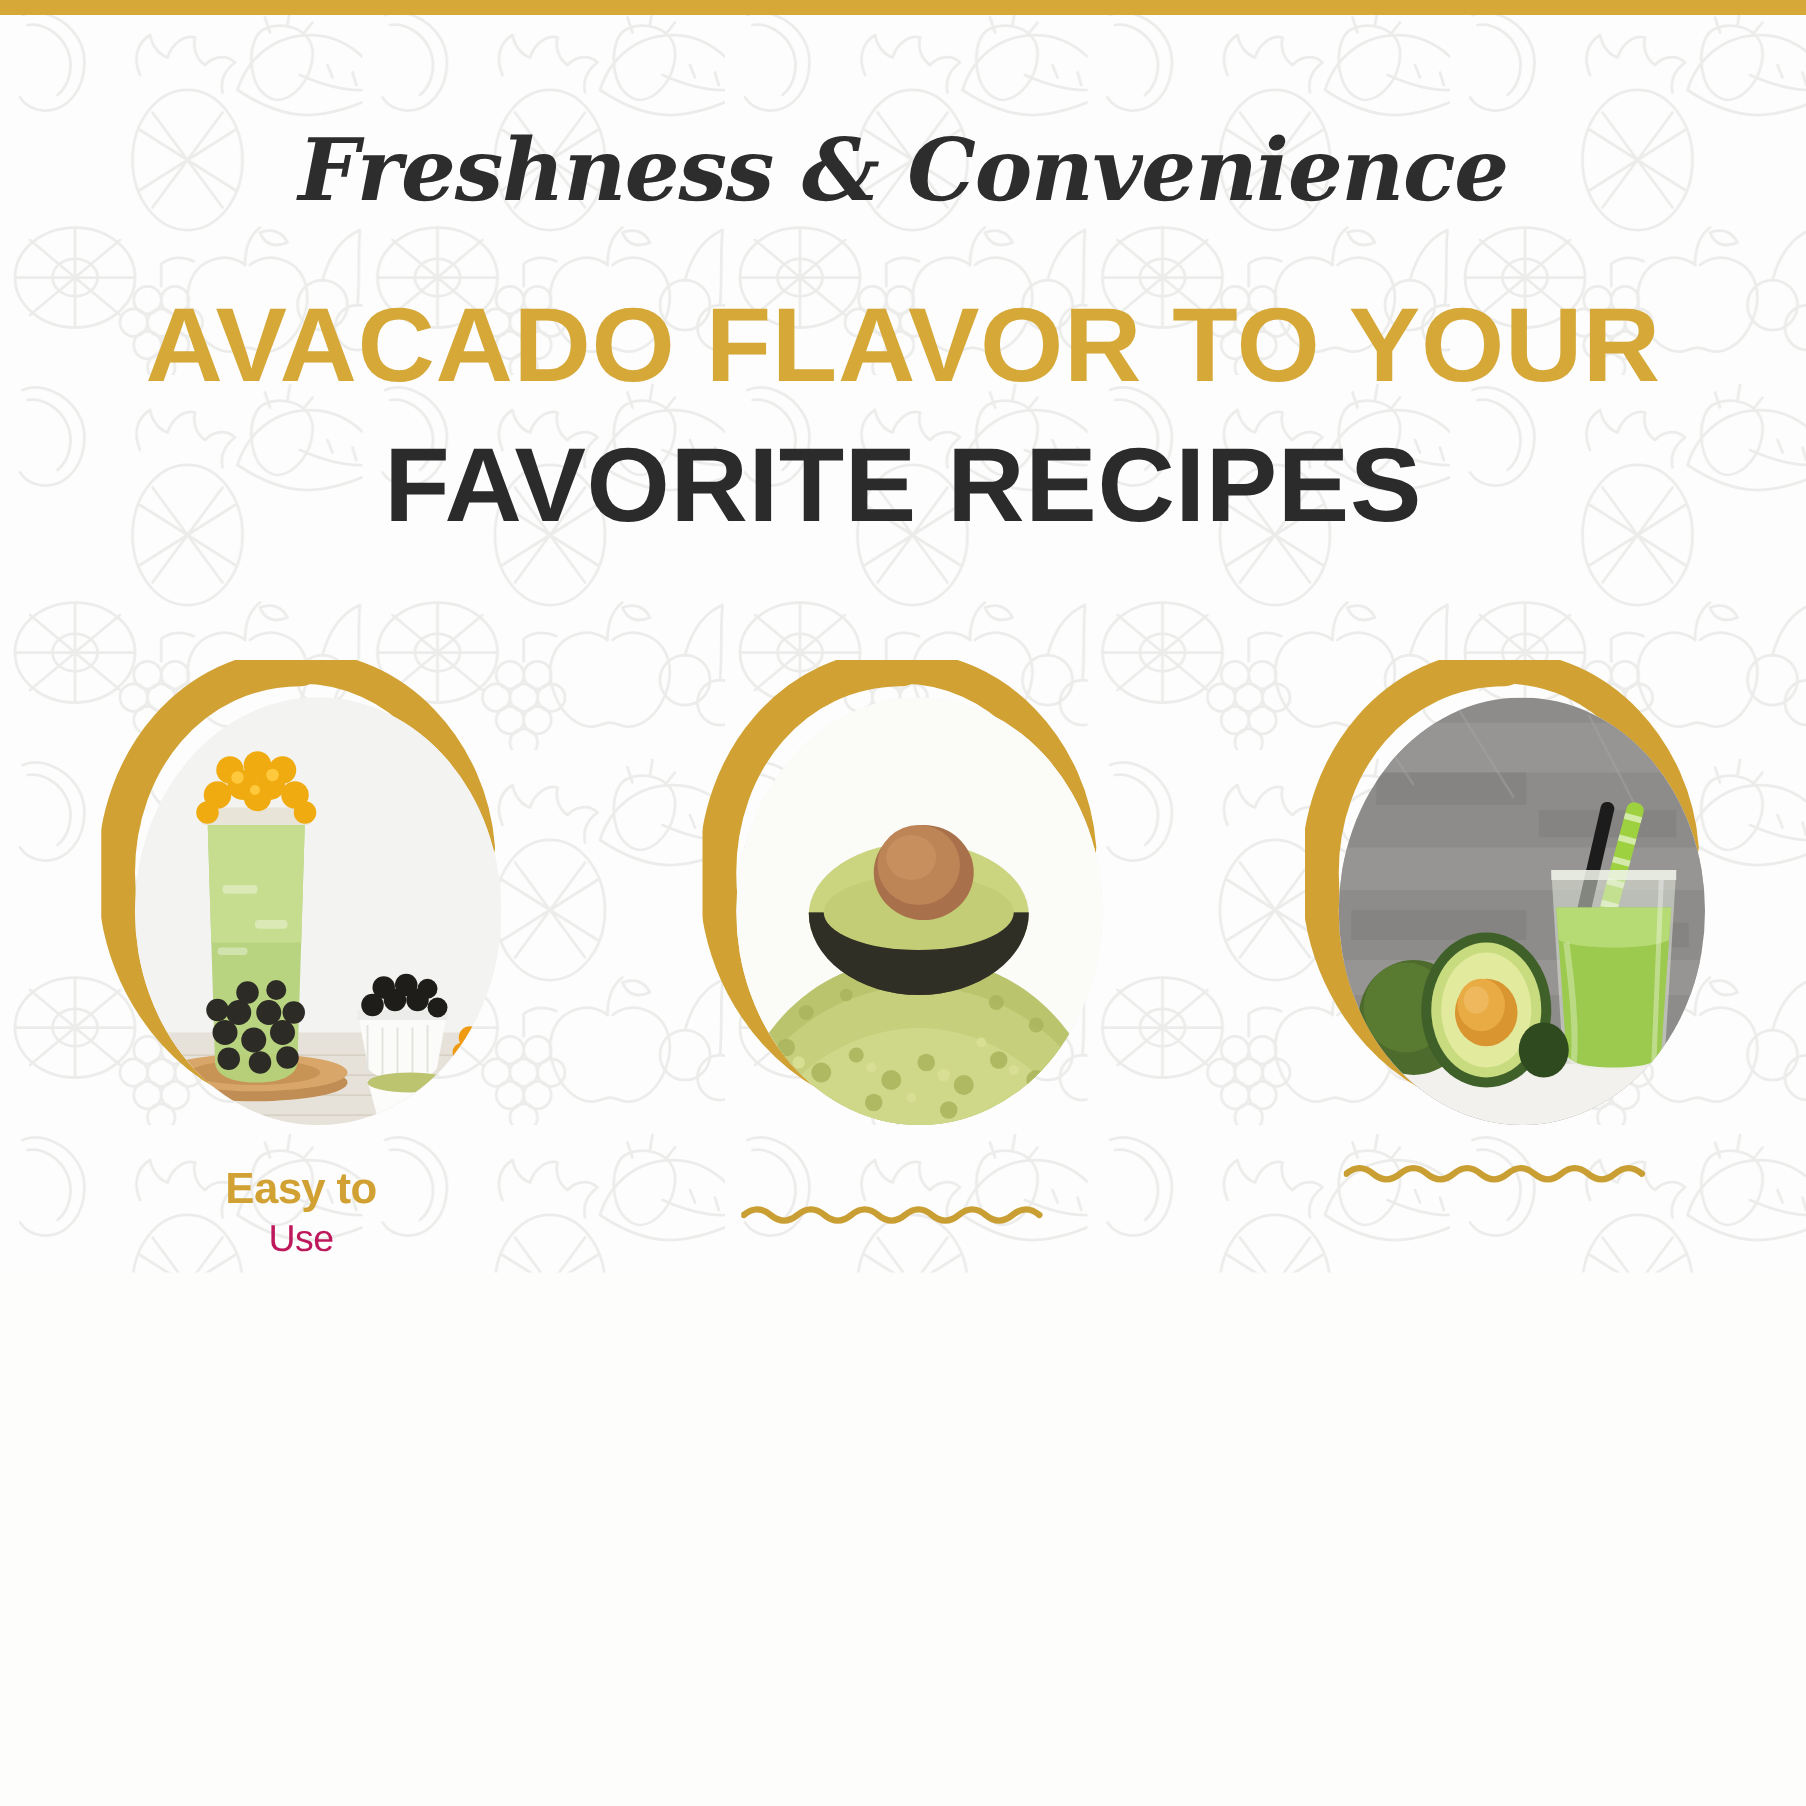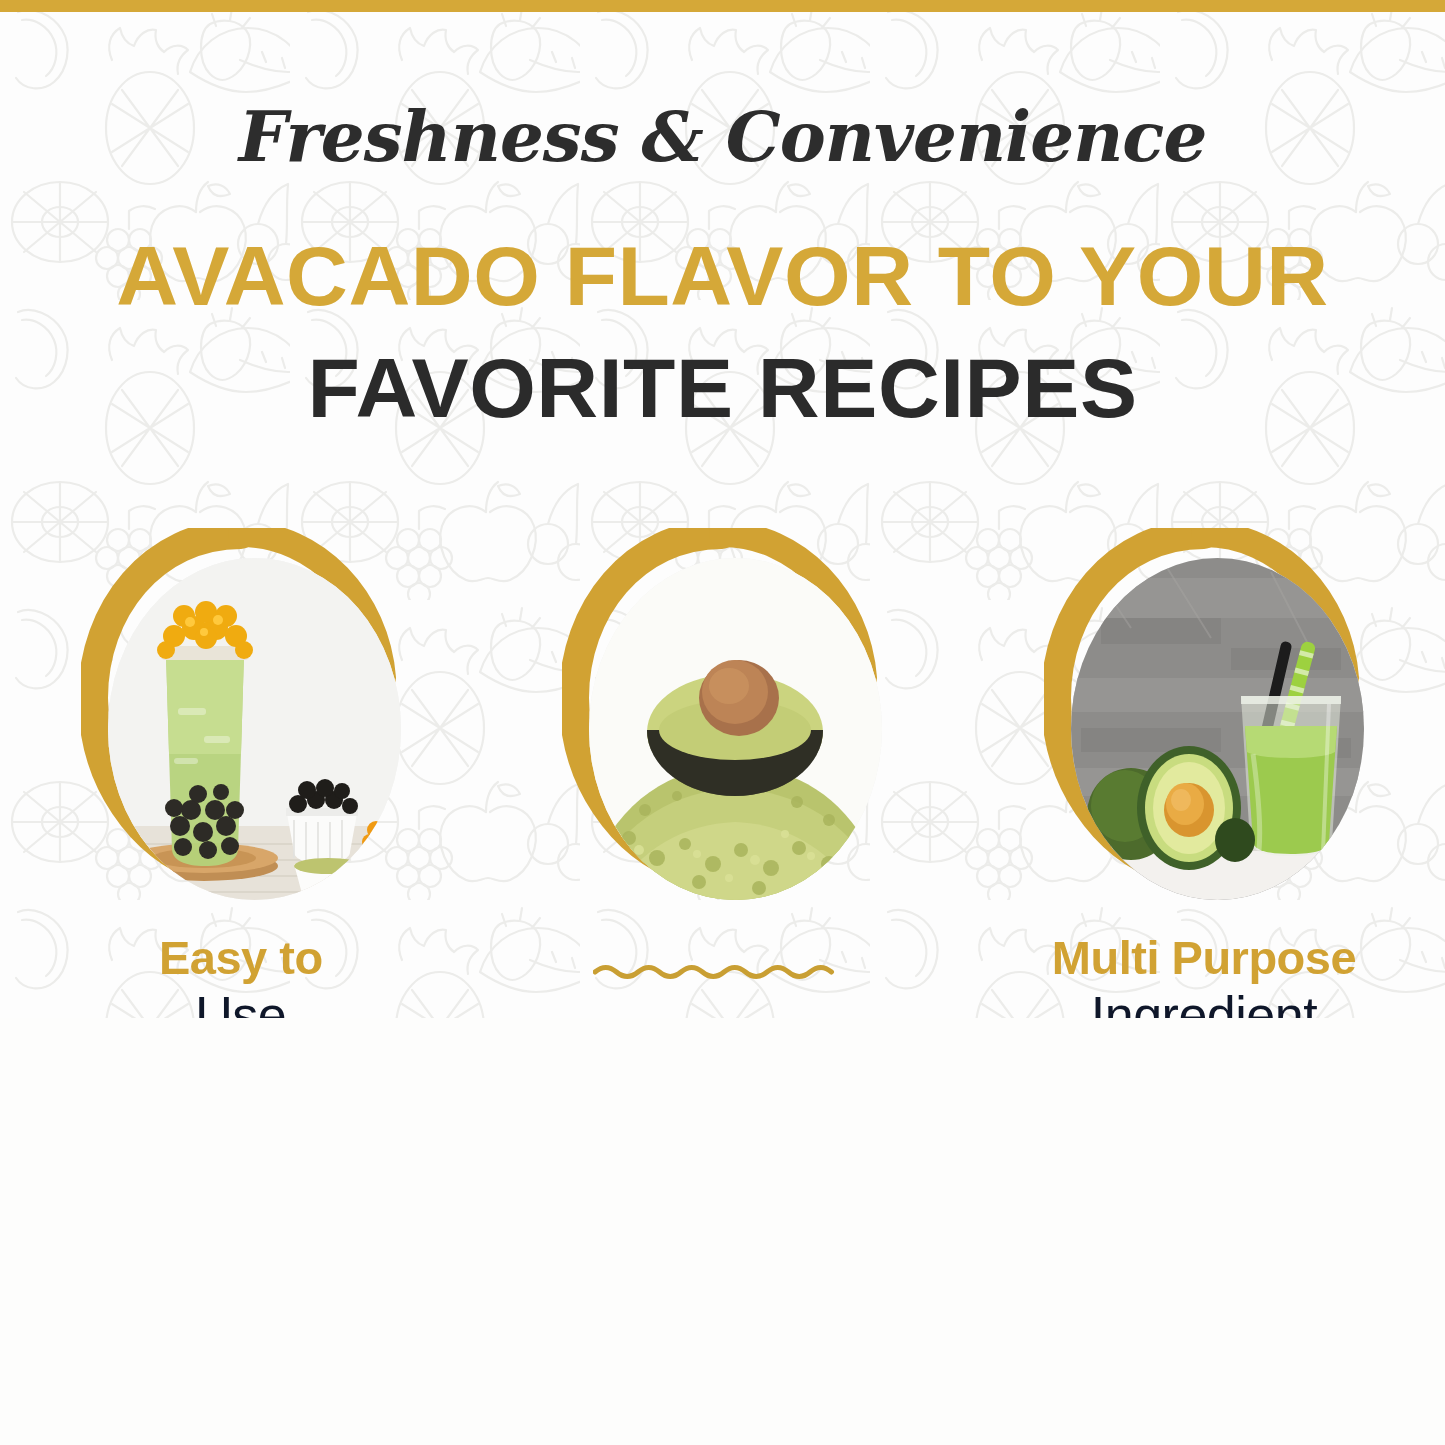--- a/index.html
+++ b/index.html
@@ -100,29 +100,29 @@
   .photo svg { display:block; width:100%; height:100%; }
 
   
   .title-block {
     margin-top:33px;
     text-align:center;
     line-height:1.05;
   }
   .t-gold {
     display:block;
-    font-size:47px; font-weight:bold;
+    font-size:35px; font-weight:bold;
     color:#d1a233;
     letter-spacing:-0.5px;
   }
   .t-dark {
     display:block;
     margin-top:6px;
-    font-size:52px; font-weight:normal;
-    color:#0f172a;
+    font-size:30px; font-weight:normal;
+    color:#be185d;
     letter-spacing:-0.5px;
   }
 
   
   .wave {
     margin-top:28px;
     width:258px; height:22px;
   }
 
   
@@ -427,24 +427,20 @@
             <ellipse cx="118" cy="250" rx="36" ry="46" fill="#e2ea9e"></ellipse>
             <ellipse cx="118" cy="252" rx="25" ry="27" fill="#d9952f"></ellipse>
             <ellipse cx="114" cy="246" rx="19" ry="21" fill="#e9ab44"></ellipse>
             <ellipse cx="110" cy="242" rx="10" ry="11" fill="#f0bb63" opacity="0.8"></ellipse>
 
             <ellipse cx="164" cy="282" rx="20" ry="22" fill="#2f4a1e"></ellipse>
           </svg>
         </div>
       </div>
 
-      <div class="title-block">
-        <span class="t-gold">Multi Purpose</span>
-        <span class="t-dark">Ingredient</span>
-      </div>
 
       <svg class="wave" viewBox="0 0 258 22">
         <path d="M2 11 q10.75 -9 21.5 0 t21.5 0 t21.5 0 t21.5 0 t21.5 0 t21.5 0 t21.5 0 t21.5 0 t21.5 0 t21.5 0 t21.5 0" fill="none" stroke="#c99f33" stroke-width="5" stroke-linecap="round"></path>
       </svg>
 
     </div>
 
   </div>
 </div>
 

